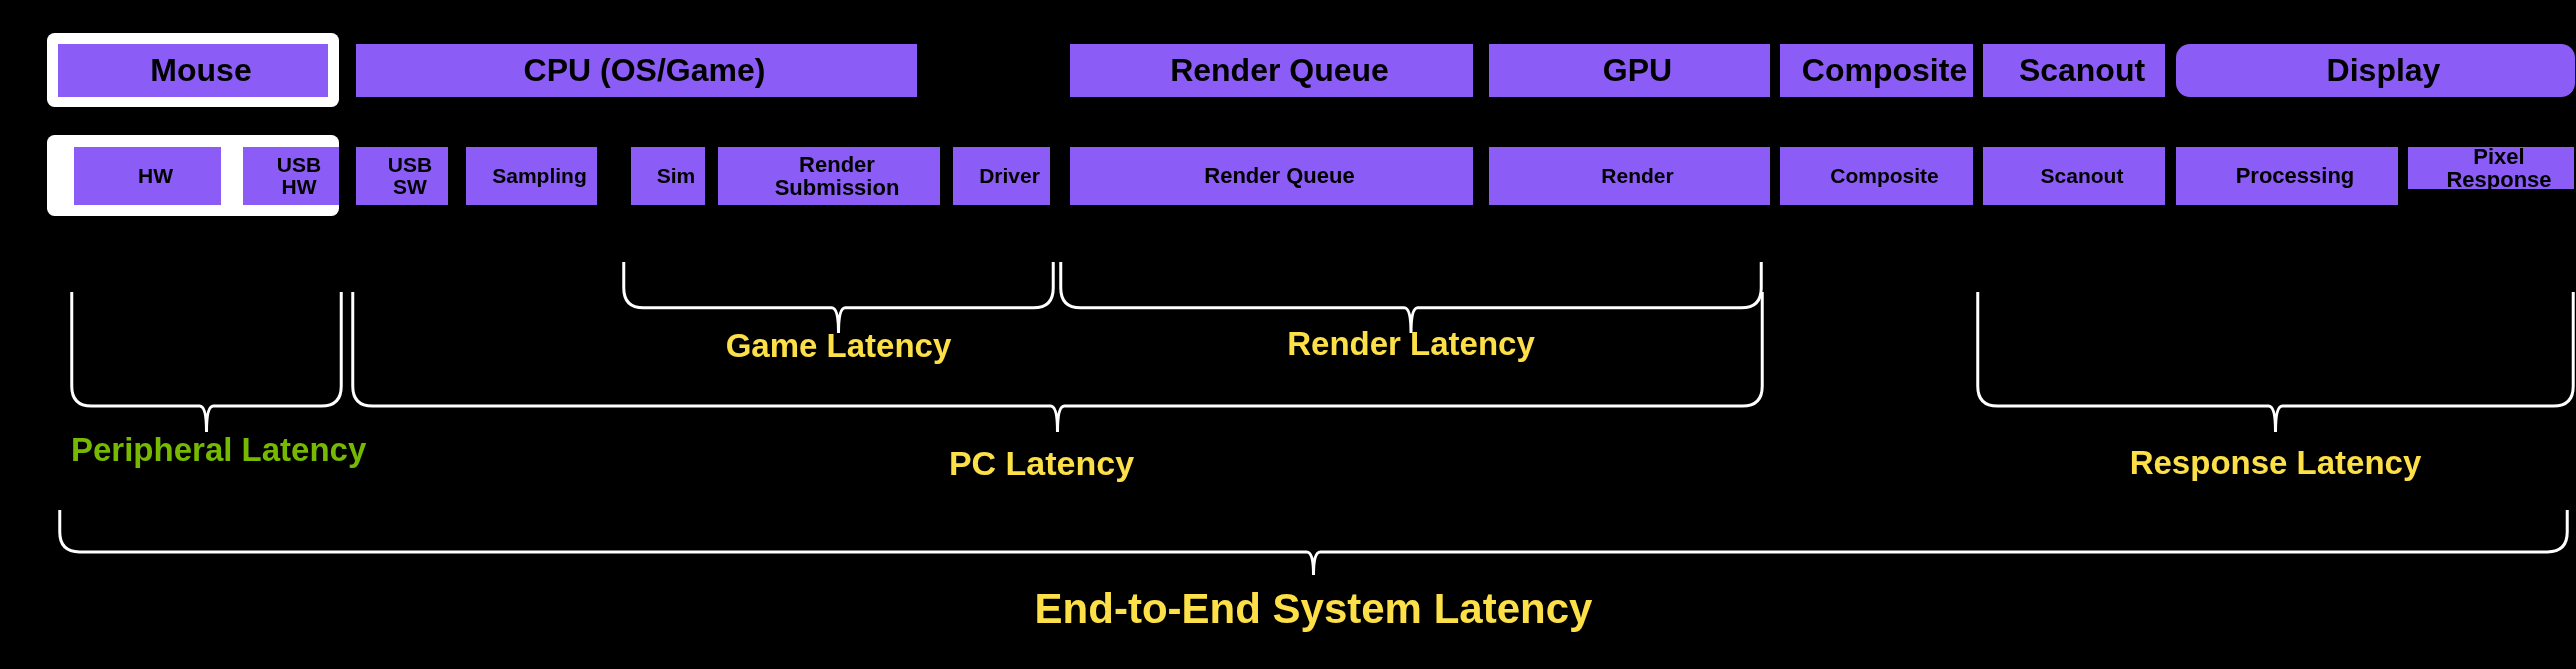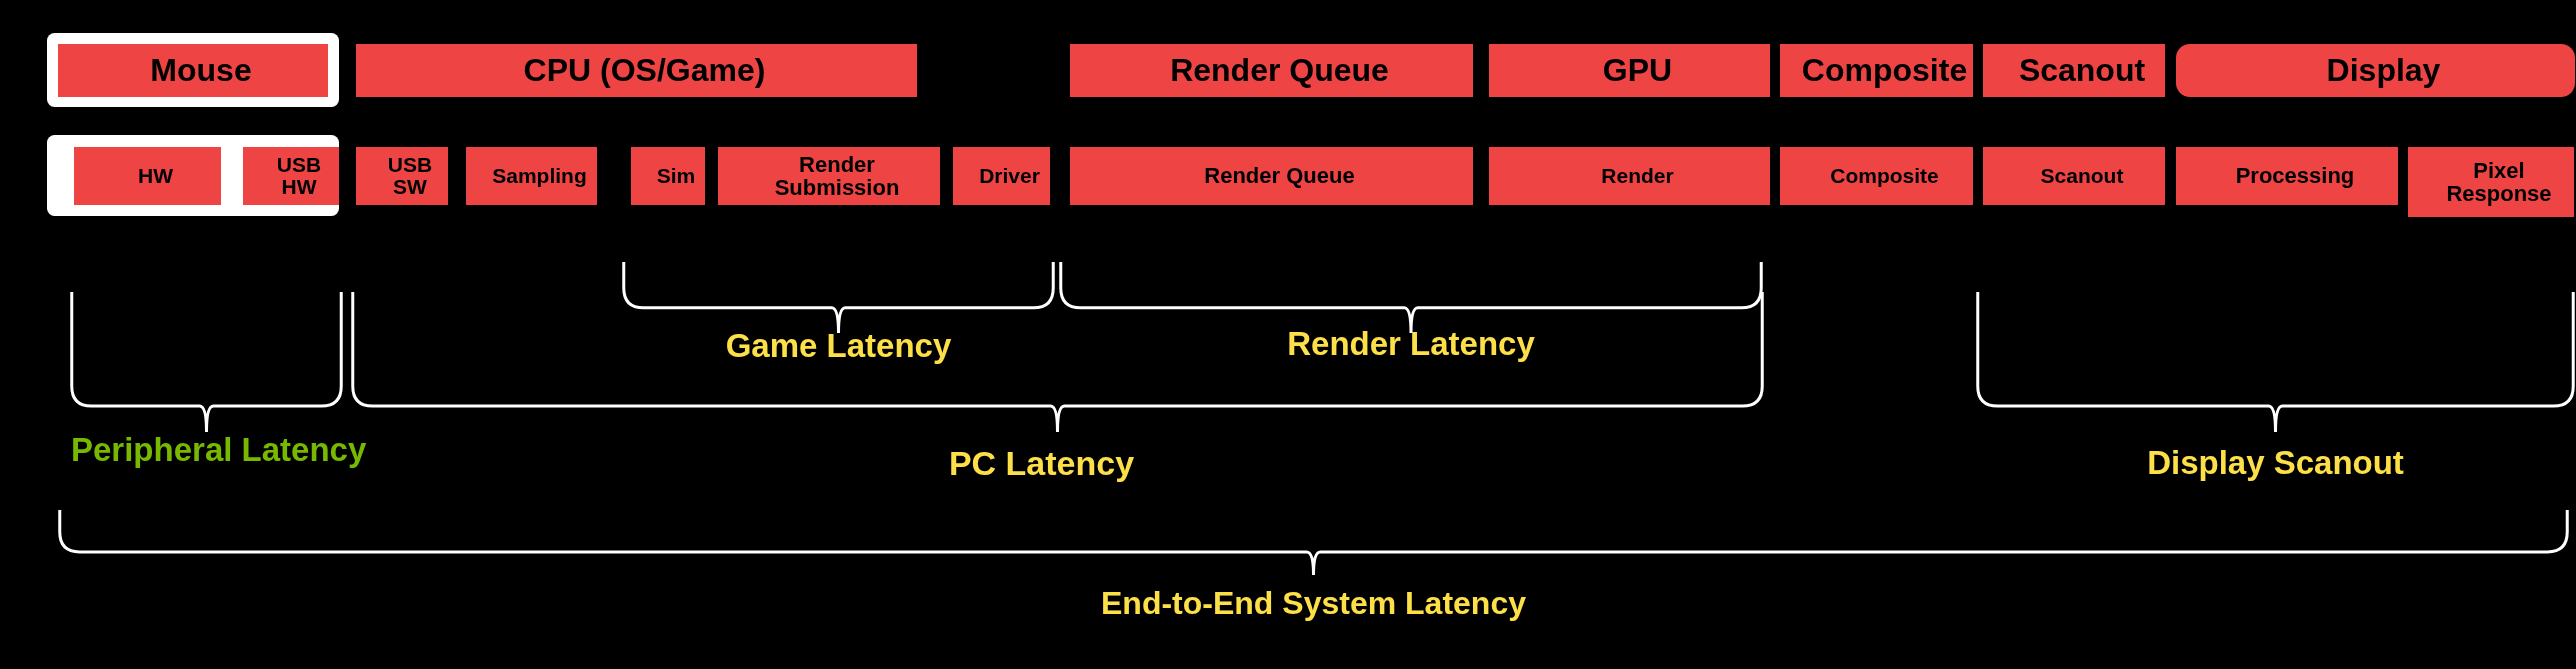--- a/index.html
+++ b/index.html
@@ -15,21 +15,21 @@
     width: 2576px;
     height: 669px;
     background: #000000;
     overflow: hidden;
   }
 
   
   .cell {
     position: absolute;
     box-sizing: border-box;
-    background: #ef4444;
+    background: #8b5cf6;
     color: #000000;
     display: flex;
     align-items: center;
     justify-content: center;
     text-align: center;
     line-height: 1.05;
     font-weight: bold;
     white-space: pre-line;
     overflow: hidden;
     padding-left: 16px;
@@ -91,21 +91,21 @@
       <div class="cell row2" style="left: 466px; top: 147px; width: 131px; height: 58px;">Sampling</div>
       <div class="cell row2" style="left: 631px; top: 147px; width: 74px; height: 58px;">Sim</div>
       <div class="cell row2 small" style="left: 718px; top: 147px; width: 222px; height: 58px;">Render
 Submission</div>
       <div class="cell row2" style="left: 953px; top: 147px; width: 97px; height: 58px;">Driver</div>
       <div class="cell row2 small" style="left: 1070px; top: 147px; width: 403px; height: 58px;">Render Queue</div>
       <div class="cell row2" style="left: 1489px; top: 147px; width: 281px; height: 58px;">Render</div>
       <div class="cell row2" style="left: 1780px; top: 147px; width: 193px; height: 58px;">Composite</div>
       <div class="cell row2" style="left: 1983px; top: 147px; width: 182px; height: 58px;">Scanout</div>
       <div class="cell row2 small" style="left: 2176px; top: 147px; width: 222px; height: 58px;">Processing</div>
-      <div class="cell row2 small" style="left: 2408px; top: 147px; width: 166px; height: 70px;">Pixel
+      <div class="cell row2 small" style="left: 2408px; top: 147px; width: 166px; height: 42px;">Pixel
 Response</div>
     </div>
   <div id="bracket-layer">
       <div class="bracket" style="left: 623px; top: 262px; width: 431px; height: 46px;">
         <svg viewBox="0 0 568 97" preserveAspectRatio="none" style="height:74px">
           <path d="M 1 0 L 1 34 Q 1 60 27 60 L 275 60 Q 284 60 284 93 Q 284 60 293 60 L 541 60 Q 567 60 567 34 L 567 0" fill="none" stroke="#ffffff" stroke-width="3" vector-effect="non-scaling-stroke" stroke-linecap="butt"></path>
         </svg>
       </div>
       <div class="blabel" style="left: 623px; top: 327px; width: 431px; font-size: 33px;">Game Latency</div>
       <div class="bracket" style="left: 1060px; top: 262px; width: 702px; height: 46px;">
@@ -124,22 +124,22 @@
         <svg viewBox="0 0 1857 188" preserveAspectRatio="none" style="height:143px">
           <path d="M 1 0 L 1 124 Q 1 150 27 150 L 919.5 150 Q 928.5 150 928.5 184 Q 928.5 150 937.5 150 L 1830 150 Q 1856 150 1856 124 L 1856 0" fill="none" stroke="#ffffff" stroke-width="3" vector-effect="non-scaling-stroke" stroke-linecap="butt"></path>
         </svg>
       </div>
       <div class="blabel" style="left: 336px; top: 444px; width: 1411px; font-size: 34px;">PC Latency</div>
       <div class="bracket" style="left: 1977px; top: 292px; width: 597px; height: 114px;">
         <svg viewBox="0 0 786 188" preserveAspectRatio="none" style="height:143px">
           <path d="M 1 0 L 1 124 Q 1 150 27 150 L 384 150 Q 393 150 393 184 Q 393 150 402 150 L 759 150 Q 785 150 785 124 L 785 0" fill="none" stroke="#ffffff" stroke-width="3" vector-effect="non-scaling-stroke" stroke-linecap="butt"></path>
         </svg>
       </div>
-      <div class="blabel" style="left: 1977px; top: 444px; width: 597px; font-size: 33px;">Display Scanout</div>
+      <div class="blabel" style="left: 1977px; top: 444px; width: 597px; font-size: 33px;">Response Latency</div>
       <div class="bracket" style="left: 59px; top: 510px; width: 2509px; height: 42px;">
         <svg viewBox="0 0 3303 89.25" preserveAspectRatio="none" style="height:68px">
           <path d="M 1 0 L 1 29 Q 1 55 27 55 L 1642.5 55 Q 1651.5 55 1651.5 85.25 Q 1651.5 55 1660.5 55 L 3276 55 Q 3302 55 3302 29 L 3302 0" fill="none" stroke="#ffffff" stroke-width="3" vector-effect="non-scaling-stroke" stroke-linecap="butt"></path>
         </svg>
       </div>
-      <div class="blabel" style="left: 59px; top: 585px; width: 2509px; font-size: 32px;">End-to-End System Latency</div>
+      <div class="blabel" style="left: 59px; top: 585px; width: 2509px; font-size: 42px;">End-to-End System Latency</div>
     </div>
 </div>
 
 
 </body></html>

